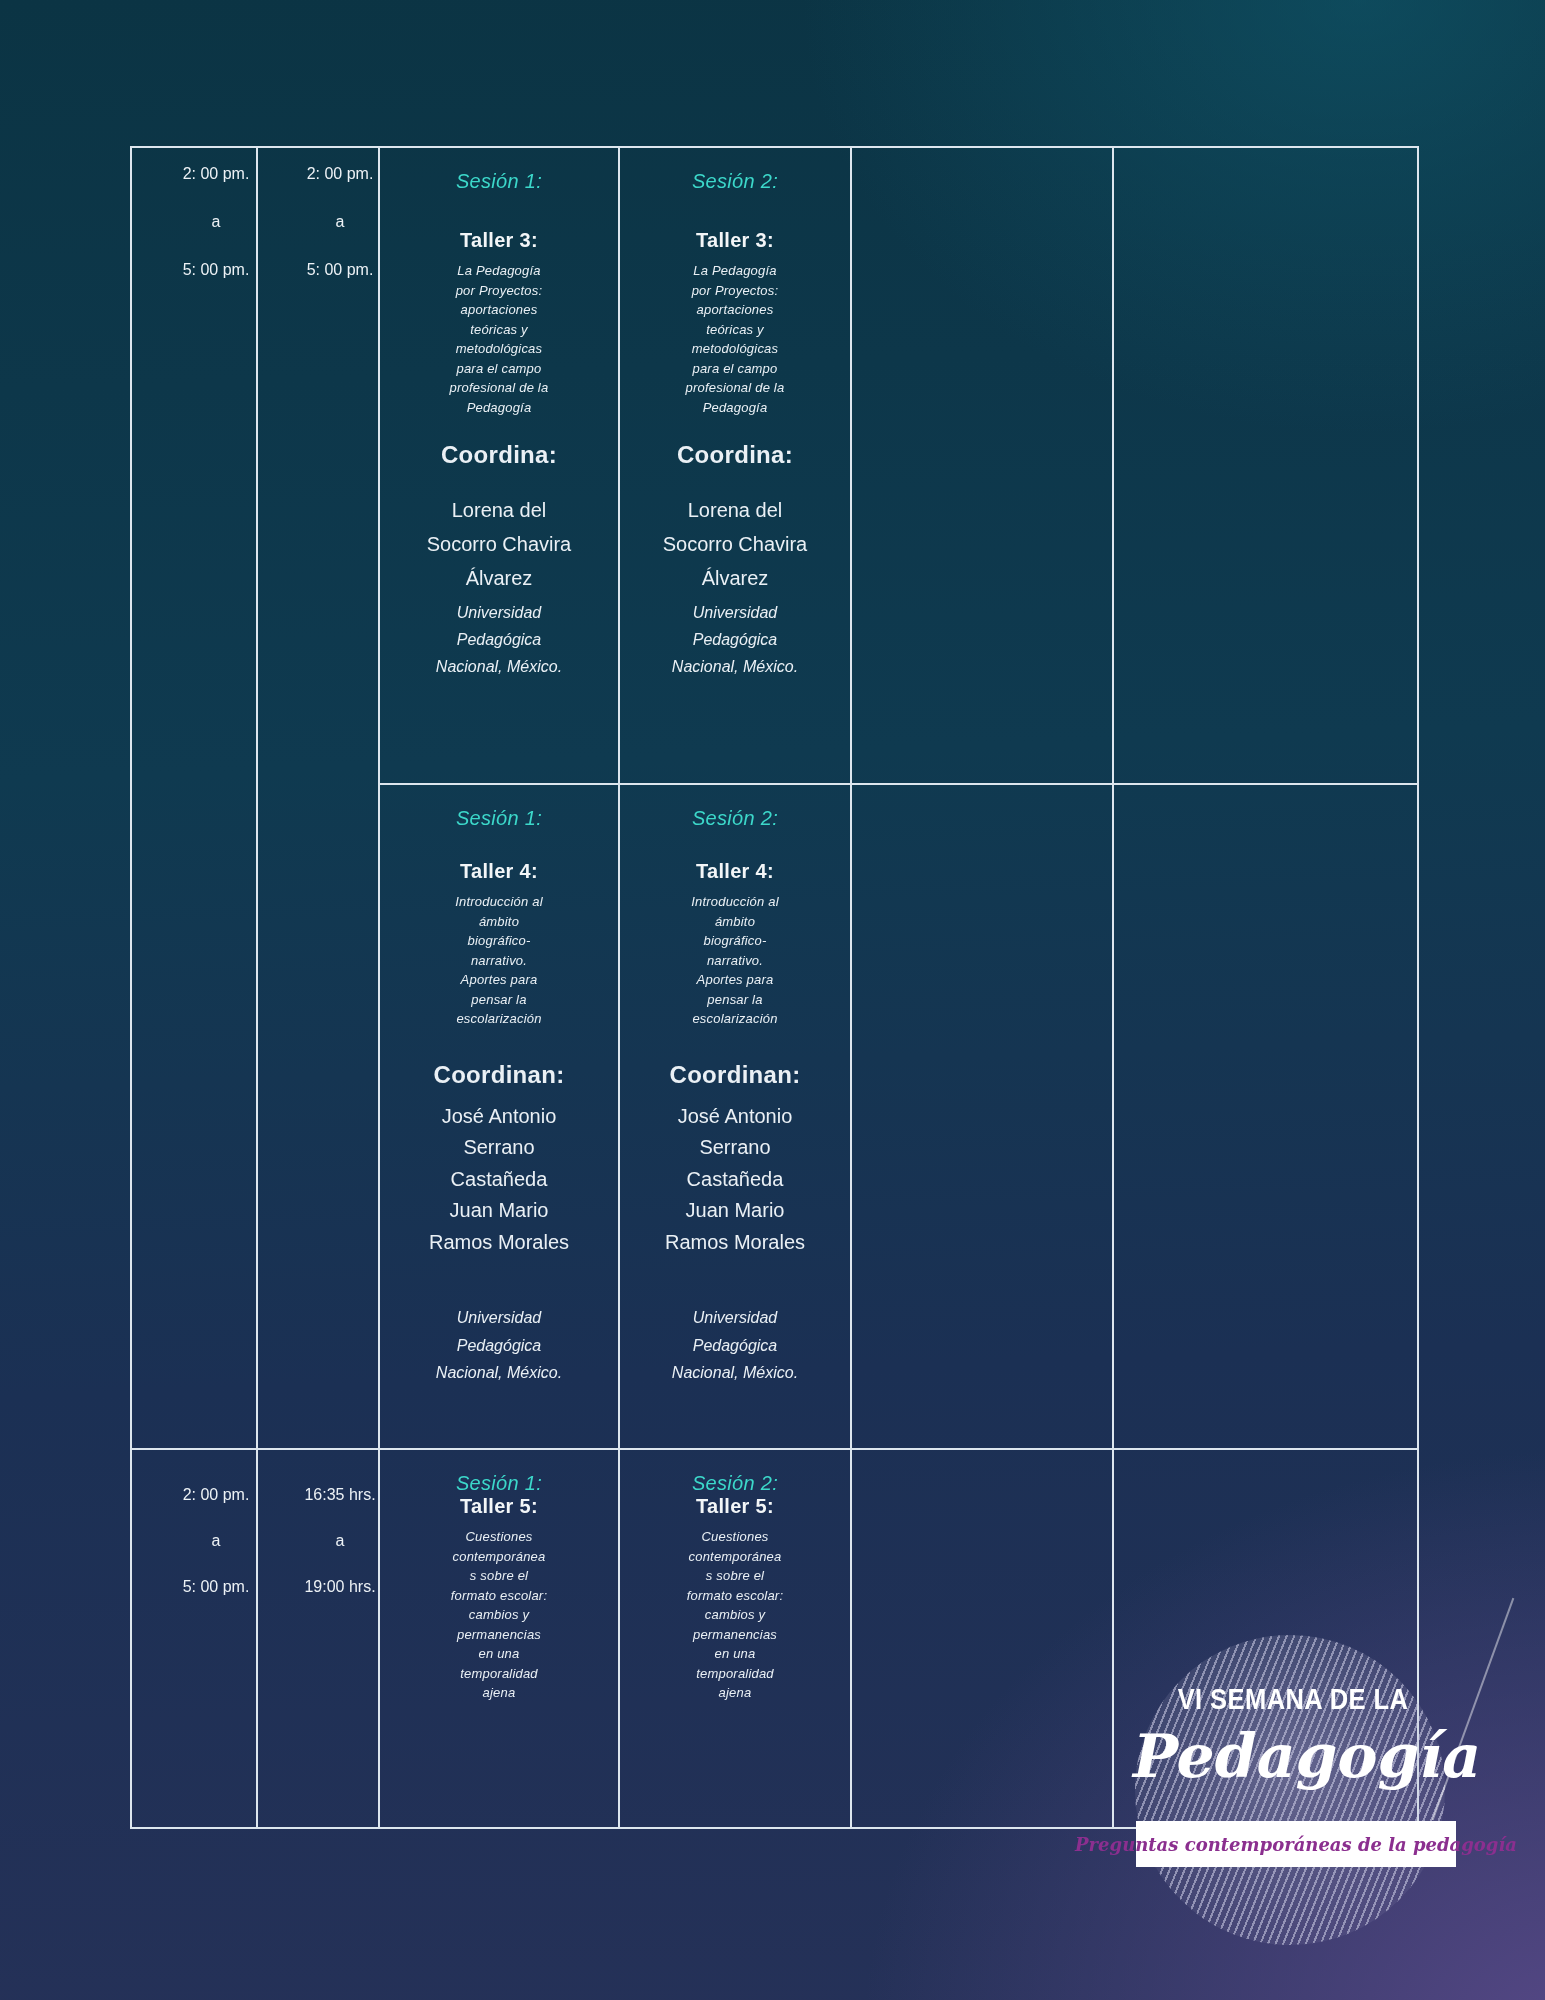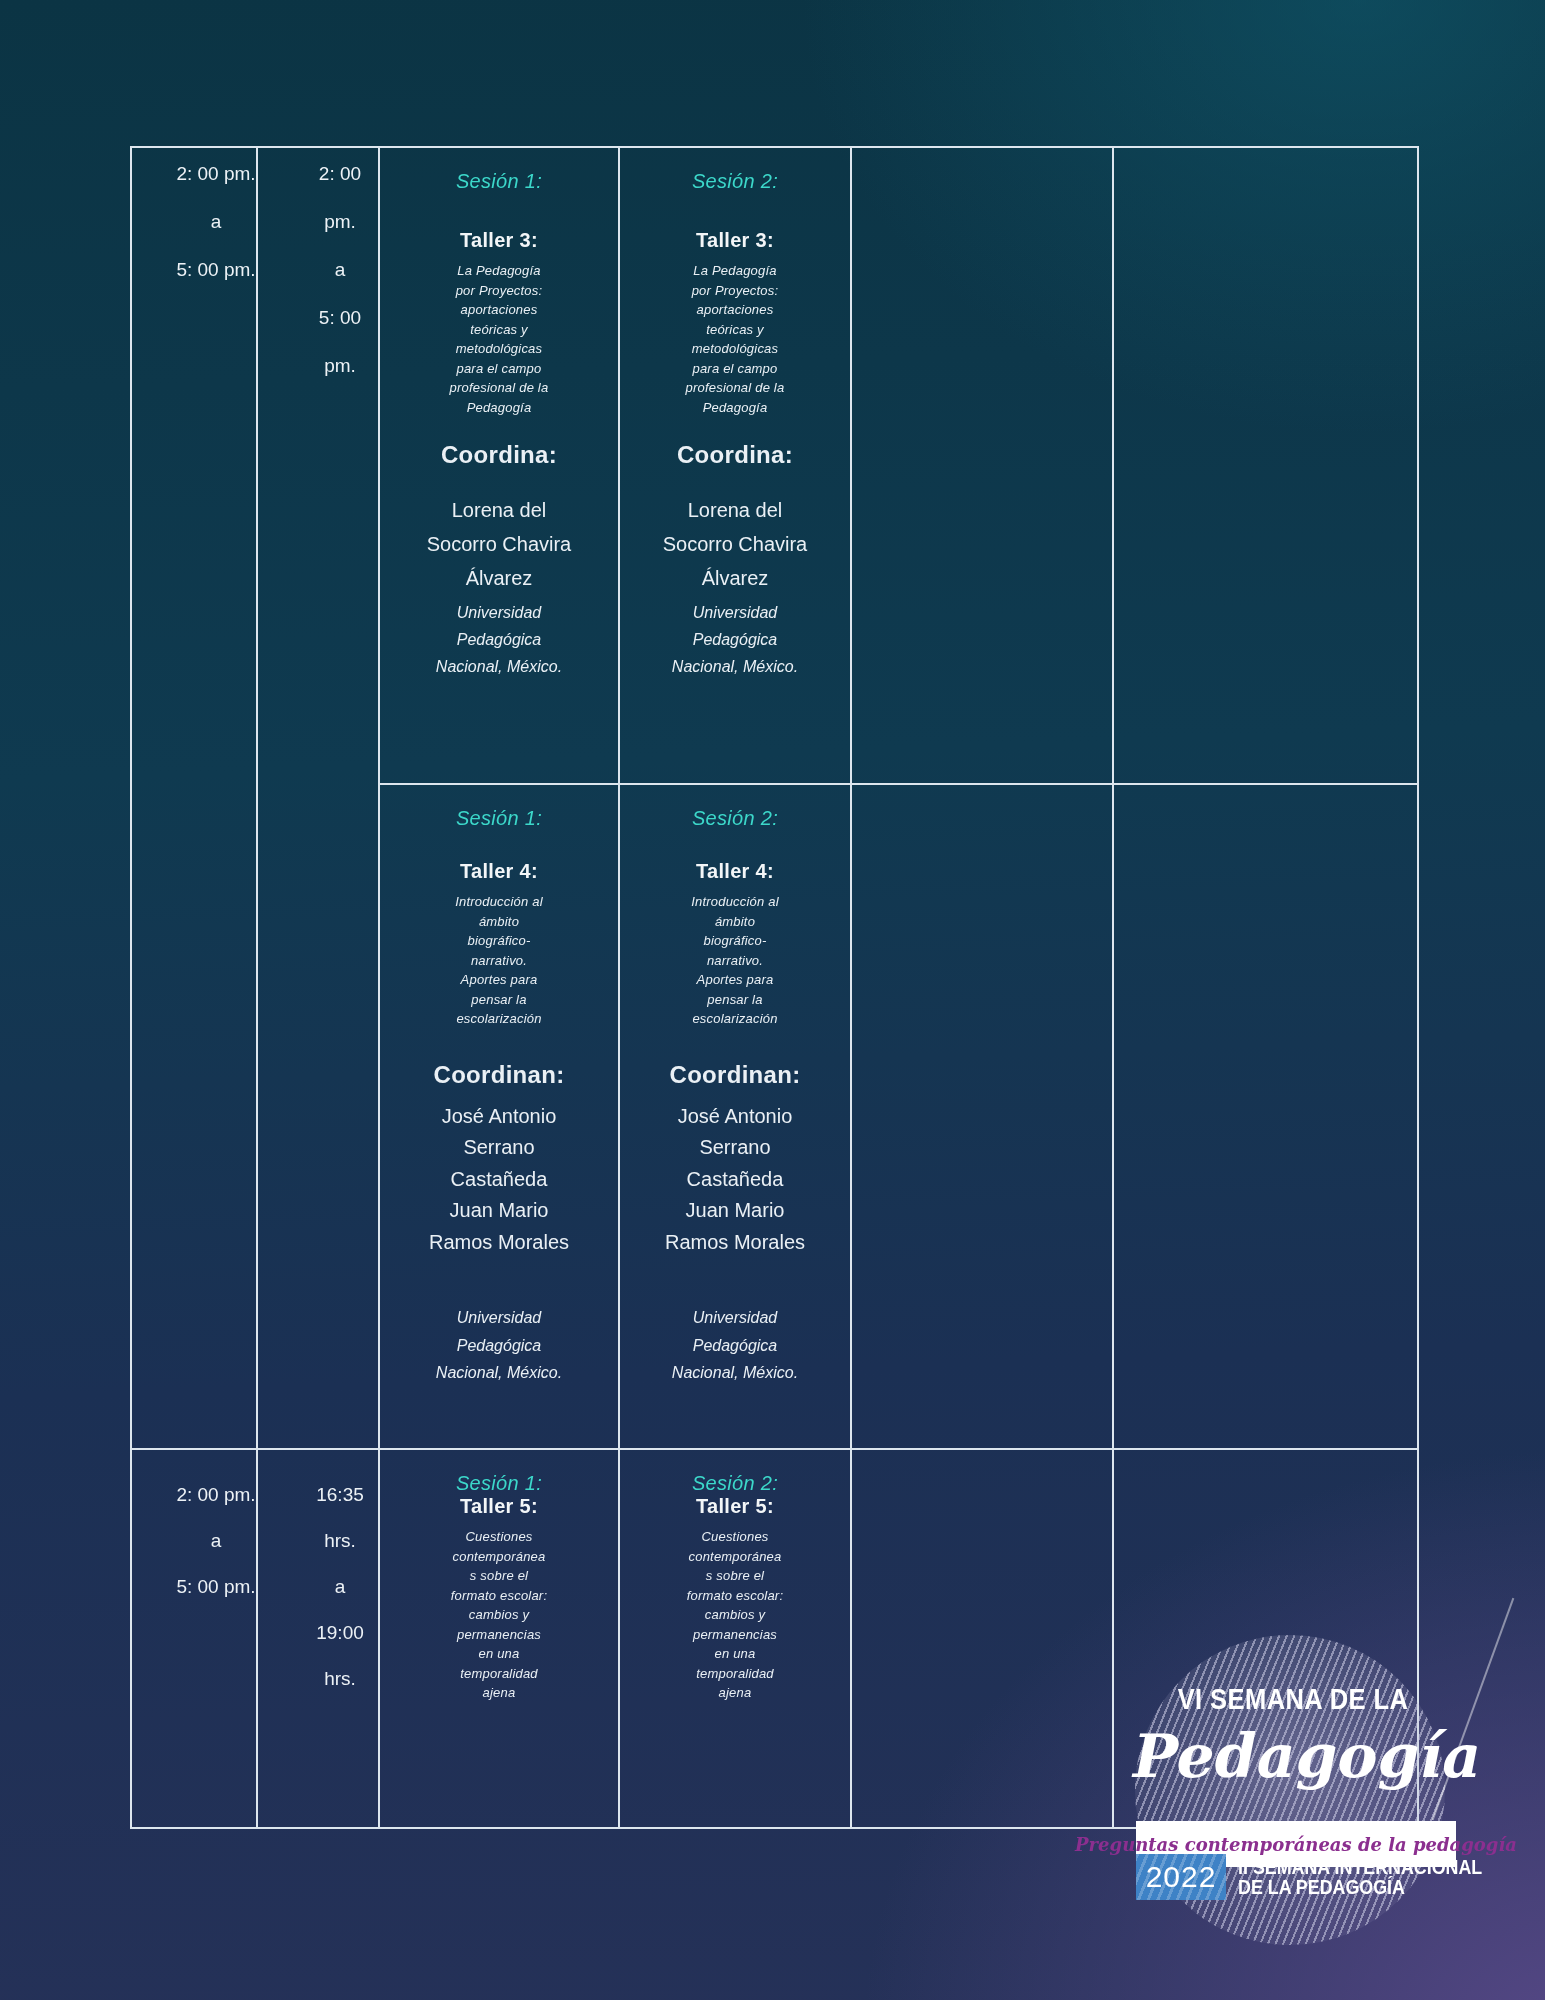--- a/index.html
+++ b/index.html
@@ -33,21 +33,21 @@
     border:2px solid var(--border);
     z-index:1;
   }
   .cell{border-right:2px solid var(--border);border-bottom:2px solid var(--border);}
   .cell.last-col{border-right:none;}
   .cell.last-row{border-bottom:none;}
   .t-merge{grid-row:1 / span 2;}
 
   .timecell{
     padding-top:2px;
-    font-size:19px;line-height:48px;
+    font-size:16px;line-height:48px;
     white-space:pre-line;text-align:center;color:#edf2f6;padding-left:44px;
   }
   .r3time{padding-top:22px;line-height:46px;}
 
   .content{
     display:flex;flex-direction:column;align-items:center;
     text-align:center;padding:22px 6px 0 6px;
   }
   .session{
     color:var(--accent);font-style:italic;font-size:20px;letter-spacing:0.3px;
@@ -255,22 +255,15 @@
   </div>
 
   <div class="logo-wrap">
     <div class="hatch-circle"></div>
     <div class="deco-line"></div>
     <div class="logo-top">VI SEMANA DE LA</div>
     <div class="logo-script">Pedagogía</div>
     <div class="logo-banner">
       <span>Preguntas contemporáneas de la pedagogía</span>
     </div>
-    <div class="logo-bottom">
-      <div class="year-box">2022</div>
-      <div class="intl">
-        <div>II SEMANA INTERNACIONAL</div>
-        <div>DE LA PEDAGOGÍA</div>
-      </div>
-    </div>
   </div>
 
 </div>
 
 </body></html>

